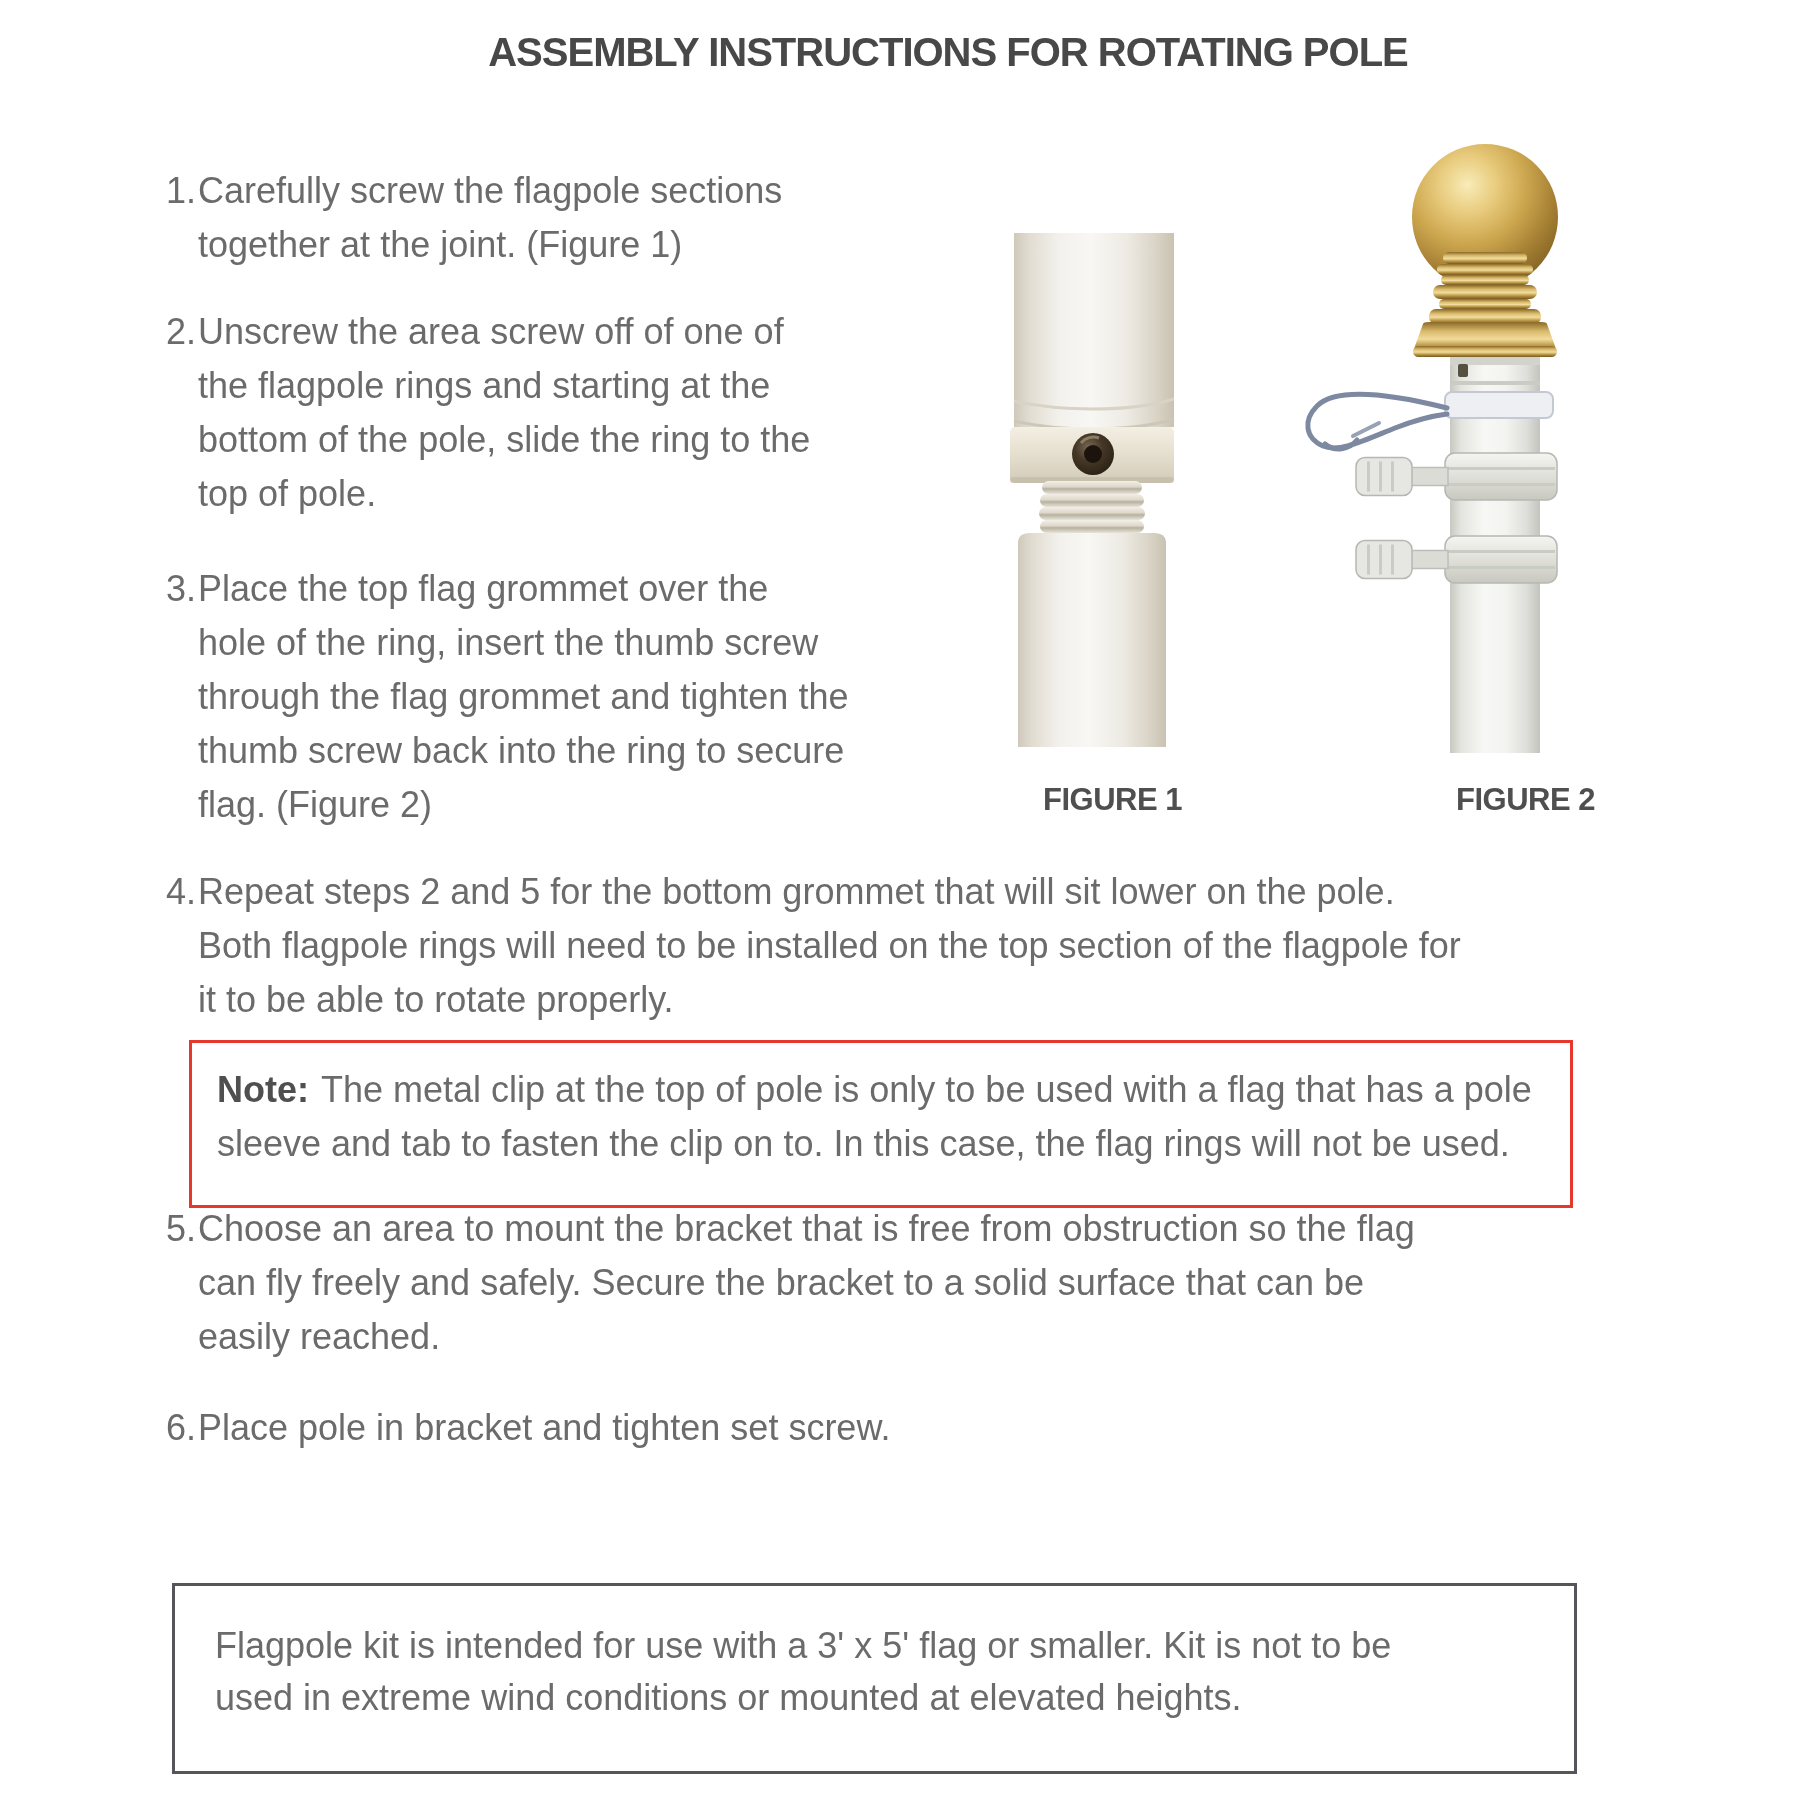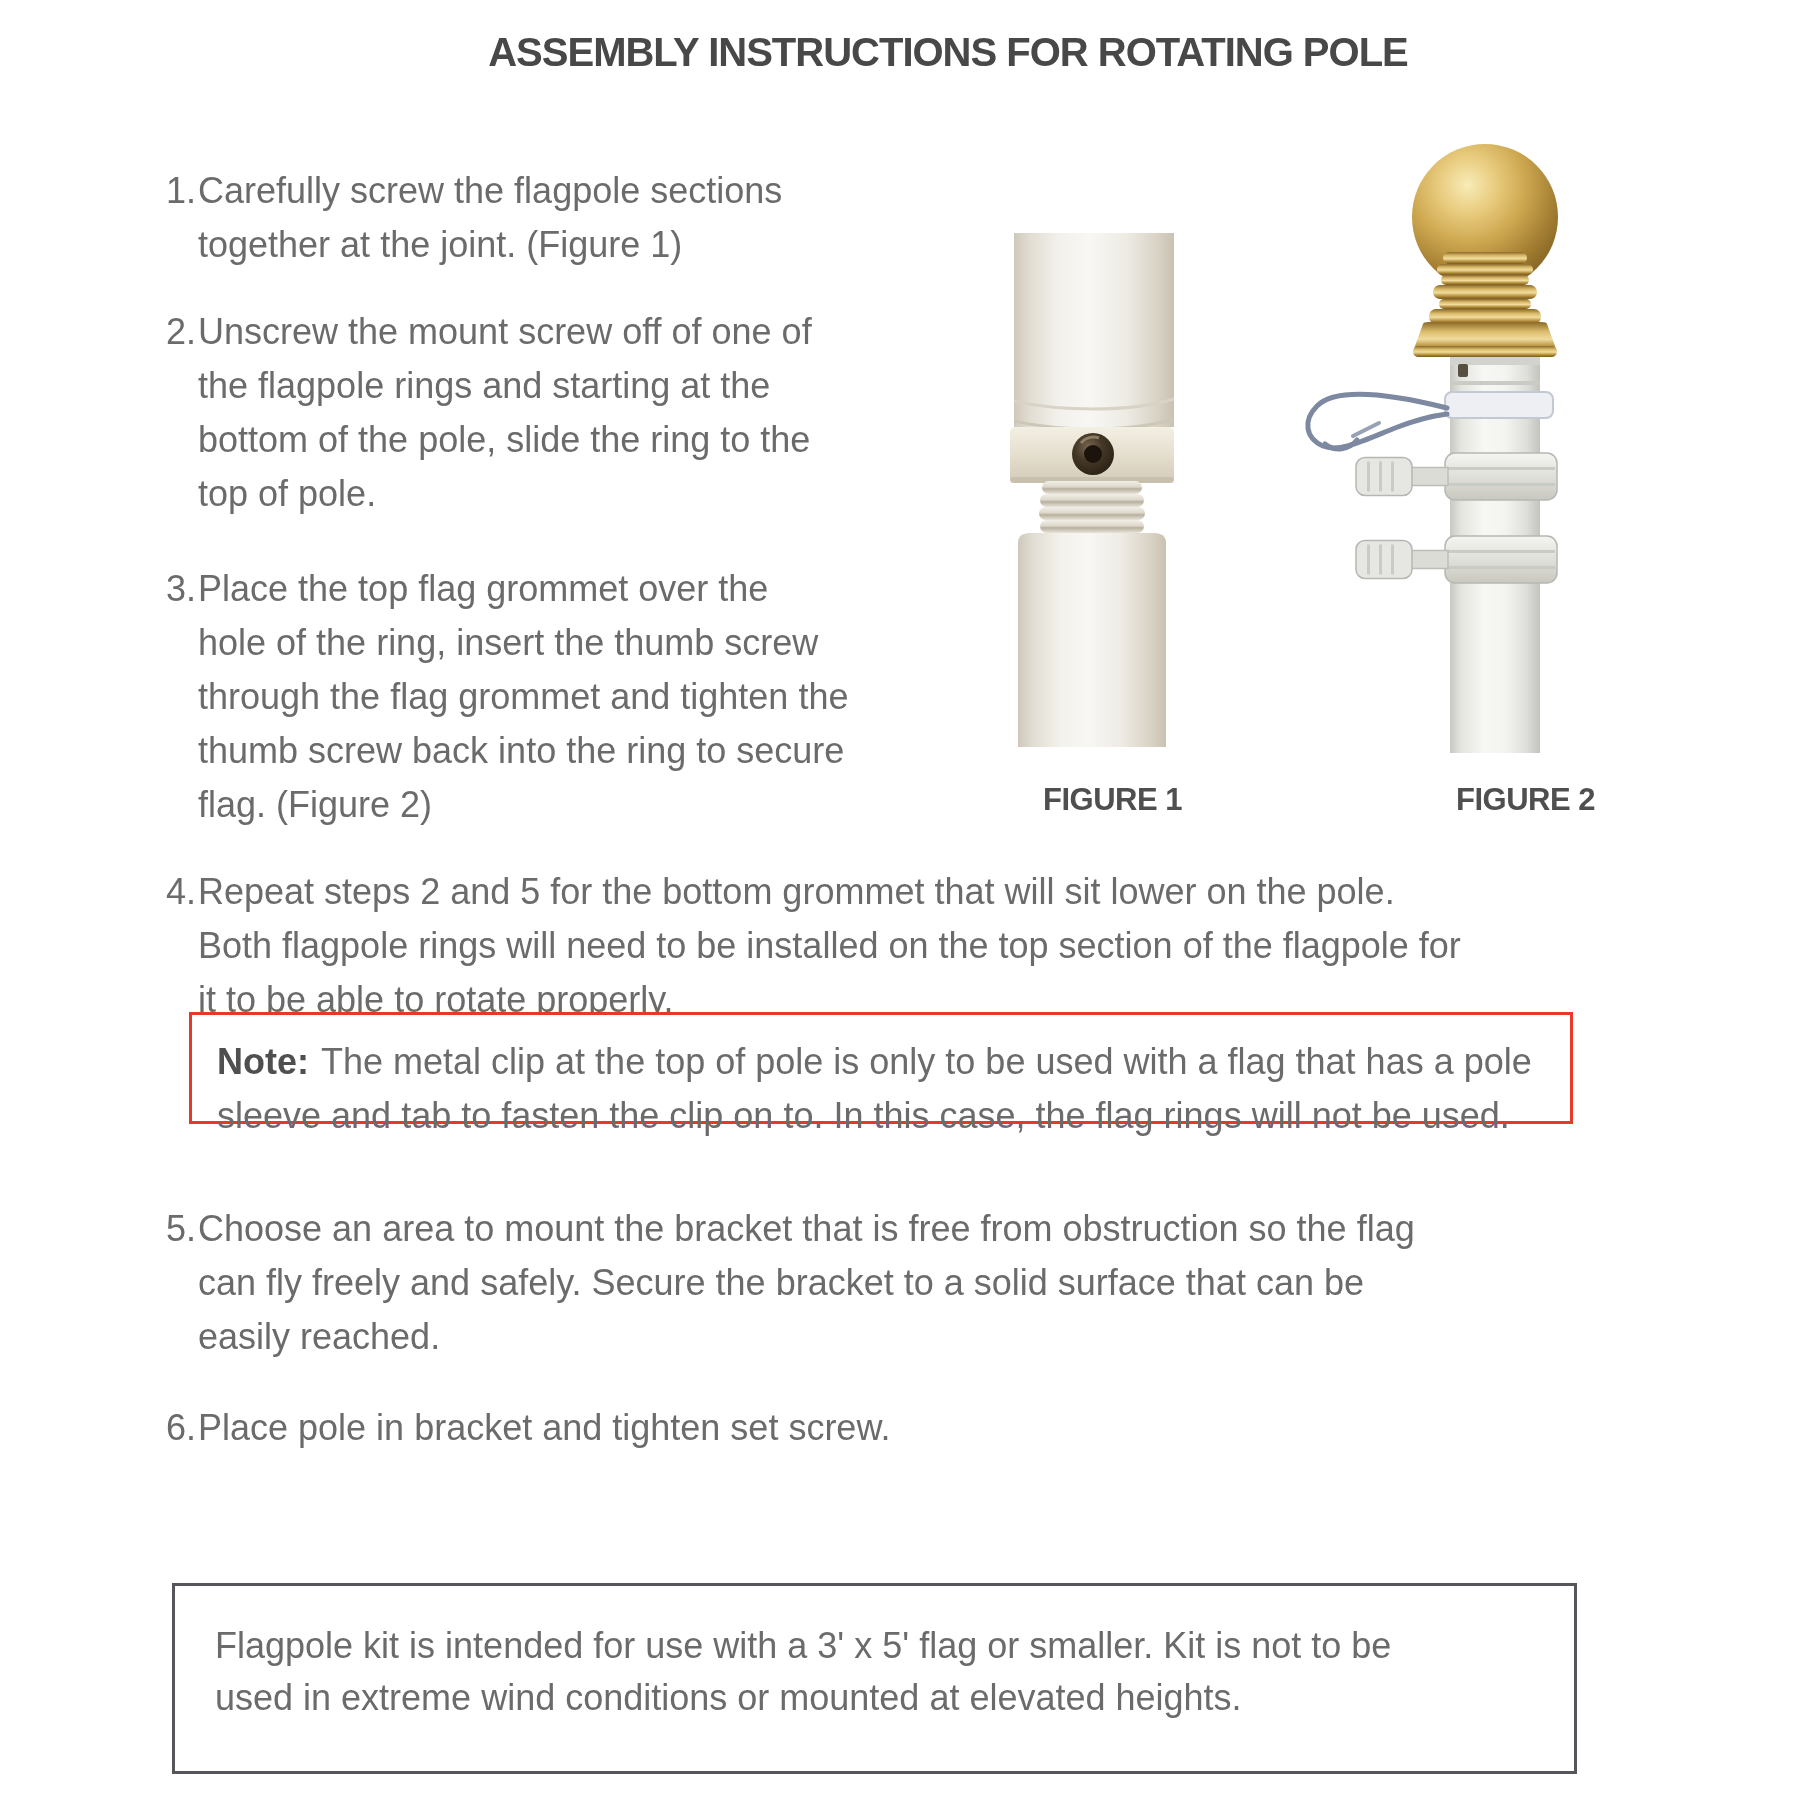--- a/index.html
+++ b/index.html
@@ -20,21 +20,21 @@
   .step-num { flex:none; width:32px; }
   .step-text { white-space:pre-line; width:1420px; }
   .figcap {
     position:absolute; top:783px; font-size:31px; font-weight:bold;
     letter-spacing:-0.5px; color:#4f4f4f; text-align:right; line-height:34px;
   }
   .figcap1 { left:1010px; width:172px; }
   .figcap2 { left:1395px; width:200px; }
   .fig { position:absolute; }
   .note-box {
-    position:absolute; left:189px; top:1012px; width:1384px; height:112px;
+    position:absolute; left:189px; top:1040px; width:1384px; height:168px;
     border:3px solid #e6392b; box-sizing:border-box; background:#ffffff;
   }
   .note-line { position:absolute; left:25px; font-size:36px; line-height:54px; color:#6b6b6b; white-space:nowrap; }
   .note-line1 { top:20px; }
   .note-line2 { top:74px;text-align:right; }
   .note-label { font-weight:bold; color:#4f4f4f; margin-right:12px; }
   .warning-box {
     position:absolute; left:172px; top:1583px; width:1405px; height:191px;
     border:3px solid #55565a; box-sizing:border-box; background:#ffffff;
   }
@@ -50,21 +50,21 @@
 
   <div class="title">ASSEMBLY INSTRUCTIONS FOR ROTATING POLE</div>
 
   <div class="step" style="top:164px;">
     <span class="step-num">1.</span>
     <span class="step-text">Carefully screw the flagpole sections
 together at the joint. (Figure 1)</span>
   </div>
   <div class="step" style="top:305px;">
     <span class="step-num">2.</span>
-    <span class="step-text">Unscrew the mount screw off of one of
+    <span class="step-text">Unscrew the area screw off of one of
 the flagpole rings and starting at the
 bottom of the pole, slide the ring to the
 top of pole.</span>
   </div>
   <div class="step" style="top:562px;">
     <span class="step-num">3.</span>
     <span class="step-text">Place the top flag grommet over the
 hole of the ring, insert the thumb screw
 through the flag grommet and tighten the
 thumb screw back into the ring to secure

